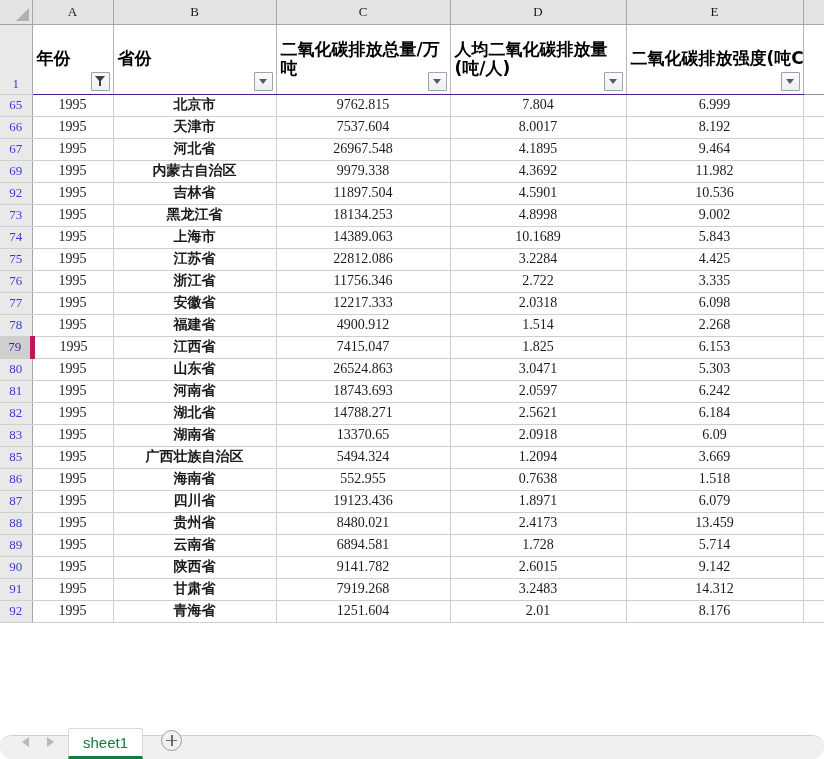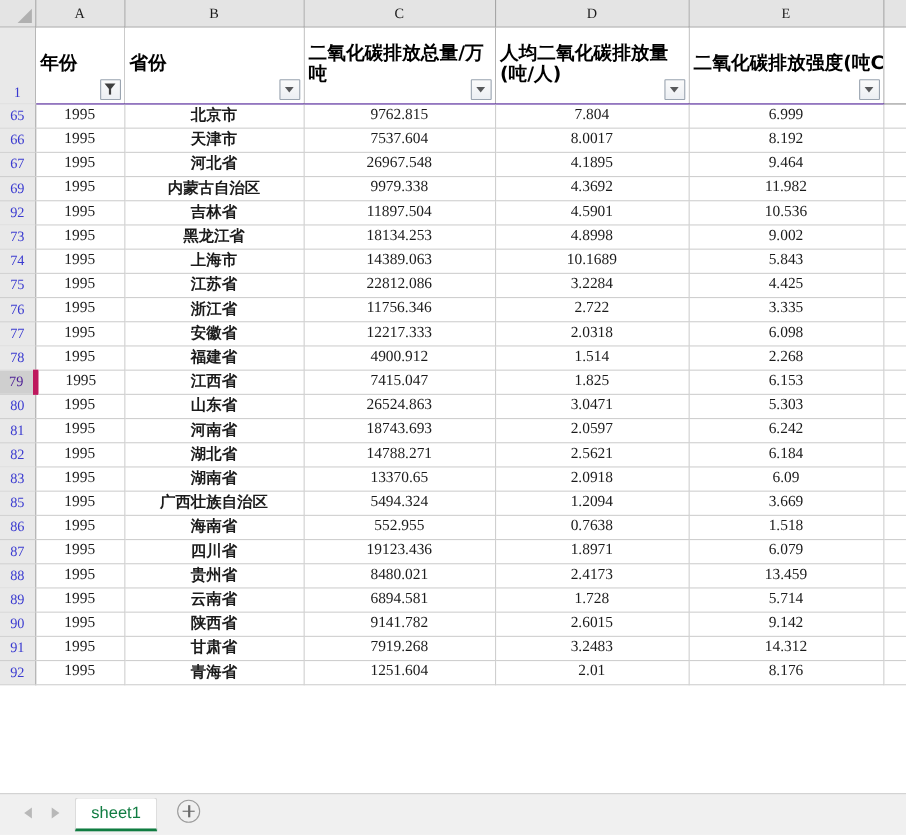--- a/index.html
+++ b/index.html
@@ -140,24 +140,24 @@
     white-space: nowrap;
   }
   td.cell.cjk { font-family: "DejaVu Sans", "Liberation Sans", sans-serif; font-size: 14px; font-weight: bold; }
   td.pad { background: #ffffff; border-bottom: 1px solid #cfcfcf; }
   td.padhdr { background: #e4e4e4; border-bottom: 1px solid #a6a6a6; }
   td.padtitle { background: #ffffff; border-bottom: 1px solid #8f8f8f; }
 
   
   .tabbar {
     position: absolute; left: 0; bottom: 0;
-    width: 824px; height: 38px;
+    width: 824px; height: 24px;
     background: #f0f0f0;
     border-top: 1px solid #d0d0d0;
-    display: flex; 
+    display: flex; align-items: flex-end; border-radius: 17px;
   }
   .tabbar-inner { display: flex; align-items: center; height: 34px; width: 100%; padding-left: 8px; }
   .nav-arrows { display: flex; align-items: center; gap: 18px; padding: 0 14px; }
   .nav-arrow { width: 0; height: 0; }
   .nav-left  { border-top: 5px solid transparent; border-bottom: 5px solid transparent; border-right: 7px solid #b8b8b8; }
   .nav-right { border-top: 5px solid transparent; border-bottom: 5px solid transparent; border-left: 7px solid #b8b8b8; }
   .sheet-tab {
     background: #ffffff;
     border: 1px solid #d8d8d8;
     border-bottom: 3px solid #107c41;

